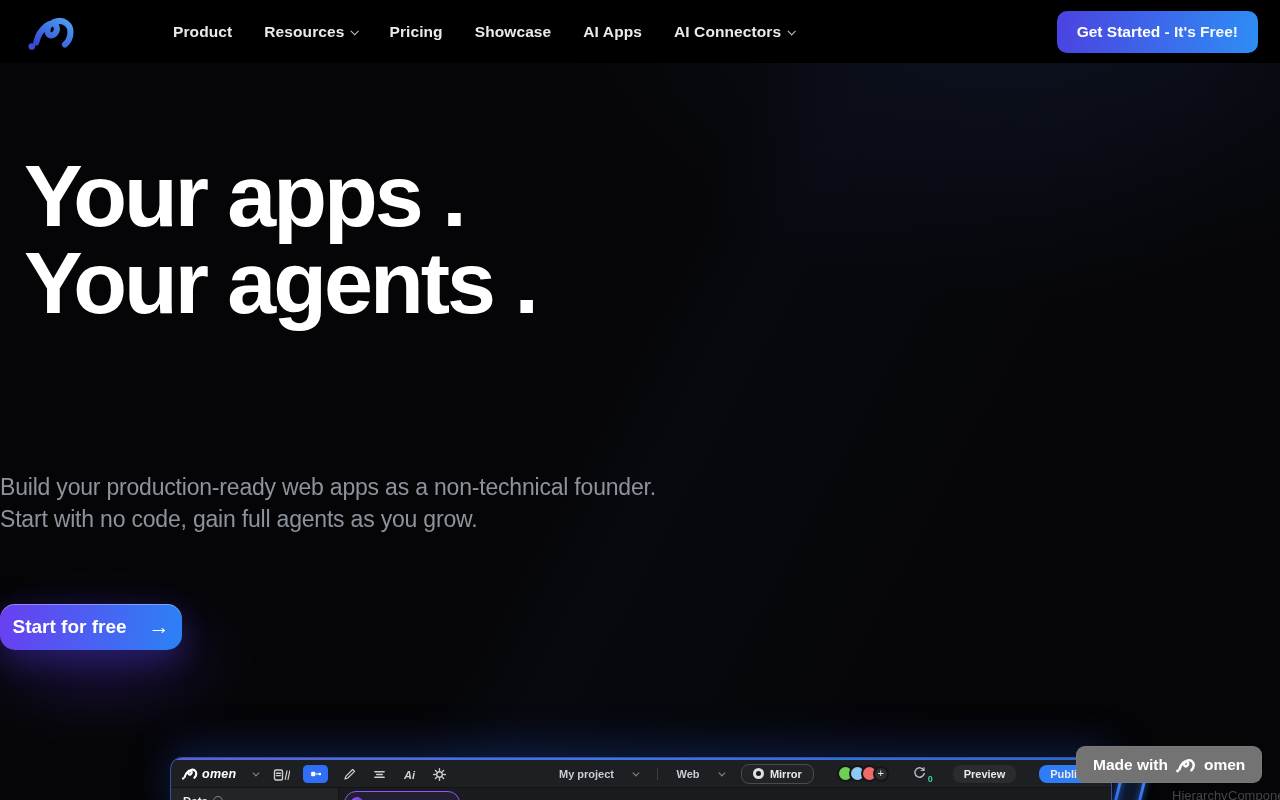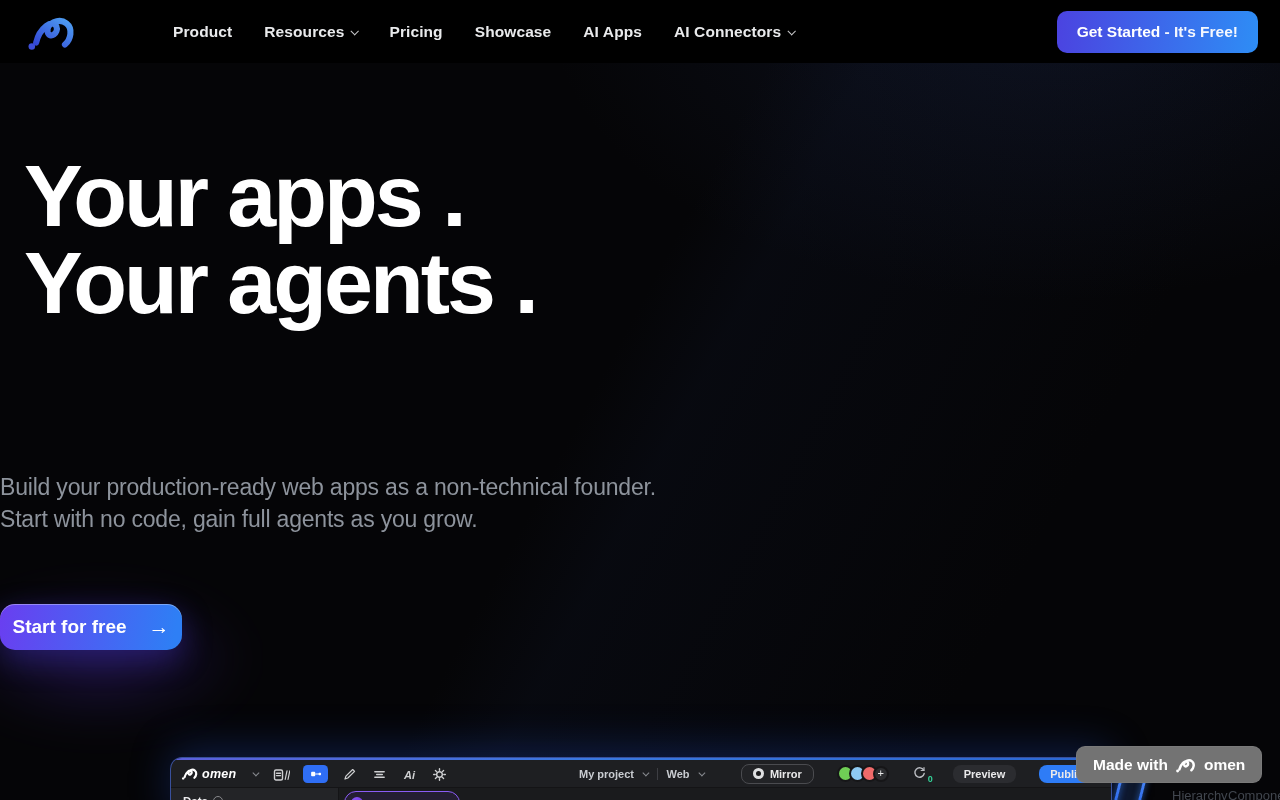--- a/index.html
+++ b/index.html
@@ -61,21 +61,21 @@
   .ed-wordmark svg { width:18px; height:13px; }
   .ed-wordmark .wm-text { font-size:12.5px; font-weight:700; font-style:italic; letter-spacing:.3px; }
   .ed-left .chev, .ed-center .chev { width:4.5px; height:4.5px; border-width:1.3px; color:#9a9da3; }
   .ticons { display:flex; align-items:flex-end; gap:13px; }
   .ticon { width:17px; height:16px; display:flex; align-items:center; justify-content:center;
     color:#cfd0d2; }
   .ticon.active { width:25px; height:18px; border-radius:4.5px;
     background:var(--c-active-tool-blue,#2f6ef5); color:#fff; }
   .ticon .ai-glyph { font-size:11px; font-weight:700; font-style:italic; color:#cfd0d2; }
   .ed-center { position:absolute; left:50%; transform:translateX(-50%);
-    display:flex; align-items:center; gap:9px; color:#c9ccd1; font-size:11px; font-weight:700; }
+    display:flex; align-items:center; gap:19px; color:#c9ccd1; font-size:11px; font-weight:700; }
   .ed-divider { width:1px; height:12px; background:#3f4045; }
   .ed-right { margin-left:auto; display:flex; align-items:center; gap:23px; }
   .pill { display:flex; align-items:center; gap:6px; font-size:11px; color:#e9e9ea;
     border-radius:8px; padding:3px 11px; white-space:nowrap; }
   .pill.mirror { border:1px solid #4a4b4f; background:rgba(255,255,255,.02); font-weight:600; }
   .mirror-dot { width:11px; height:11px; border-radius:50%; background:#dfe0e2; position:relative; }
   .mirror-dot::after { content:""; position:absolute; left:3px; top:3px; width:5px; height:5px;
     border-radius:50%; background:#1b1b1d; }
   .avatars { display:flex; align-items:center; }
   .avatar { width:17px; height:17px; border-radius:50%; border:2px solid #161618; }

